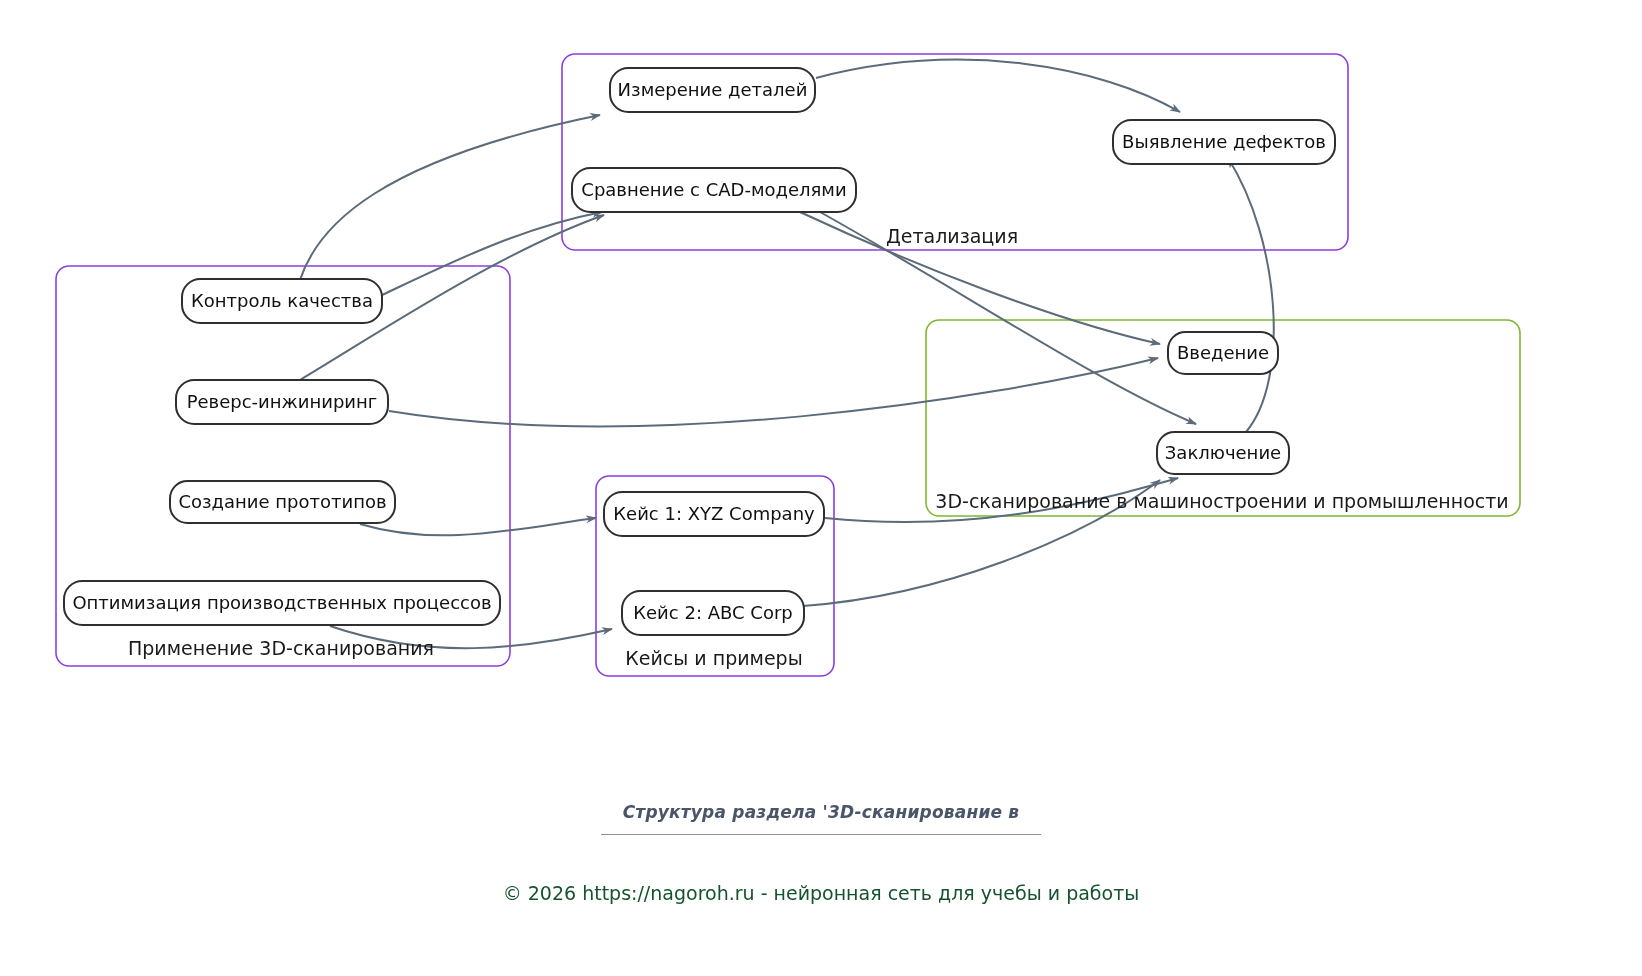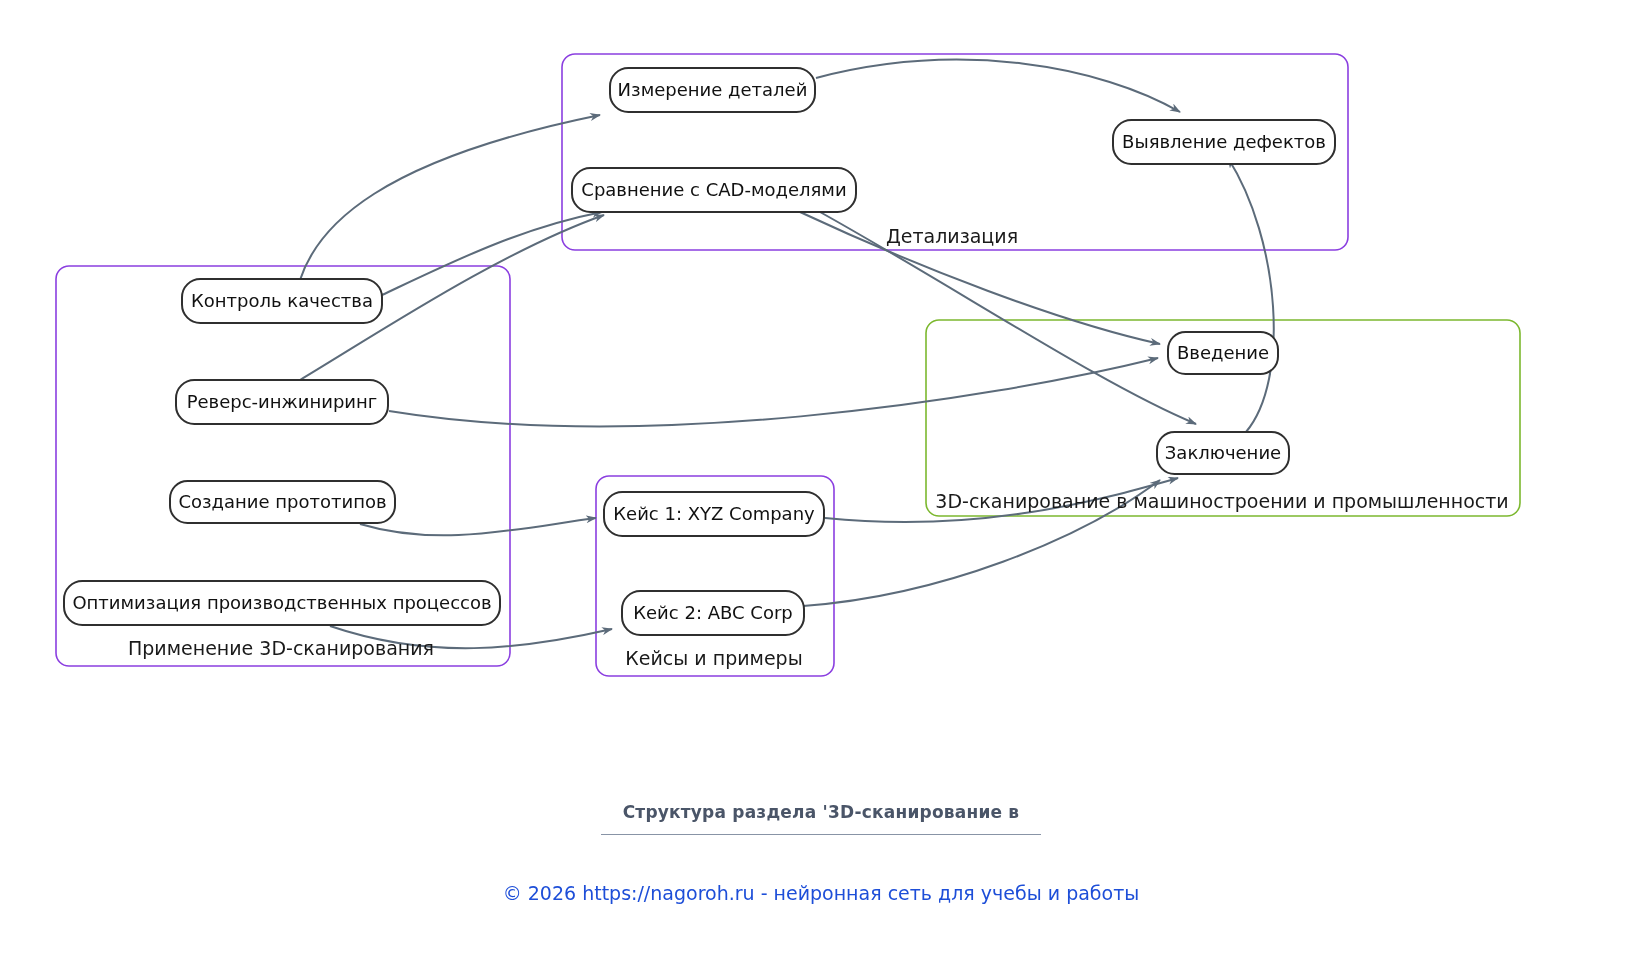--- a/index.html
+++ b/index.html
@@ -64,31 +64,32 @@
     width: 1642px;
     text-align: center;
   }
   .footer-title {
     top: 800px;
     font-size: 17px;
     font-weight: bold;
     color: #4a5568;
     line-height: 1.45;
     letter-spacing: 0.2px;
+    font-style: italic;
   }
   .footer-rule {
     margin: 9px auto 0 auto;
     width: 440px;
     height: 0;
     border-top: 1.5px solid #8894a6;
   }
   .footer-credit {
     top: 882px;
     font-size: 19px;
-    color: #1d4ed8;
+    color: #14532d;
   }
 </style>
 </head>
 <body>
 
 <div id="canvas">
   <svg id="graph" viewBox="0 0 1642 976" xmlns="http://www.w3.org/2000/svg">
     <defs>
       <marker id="arrowhead" markerWidth="11" markerHeight="8" refX="10" refY="4" orient="auto" markerUnits="userSpaceOnUse">
         <path d="M 0,0 L 11,4 L 0,8 L 3.2,4 Z" fill="#5c6b7a"></path>

